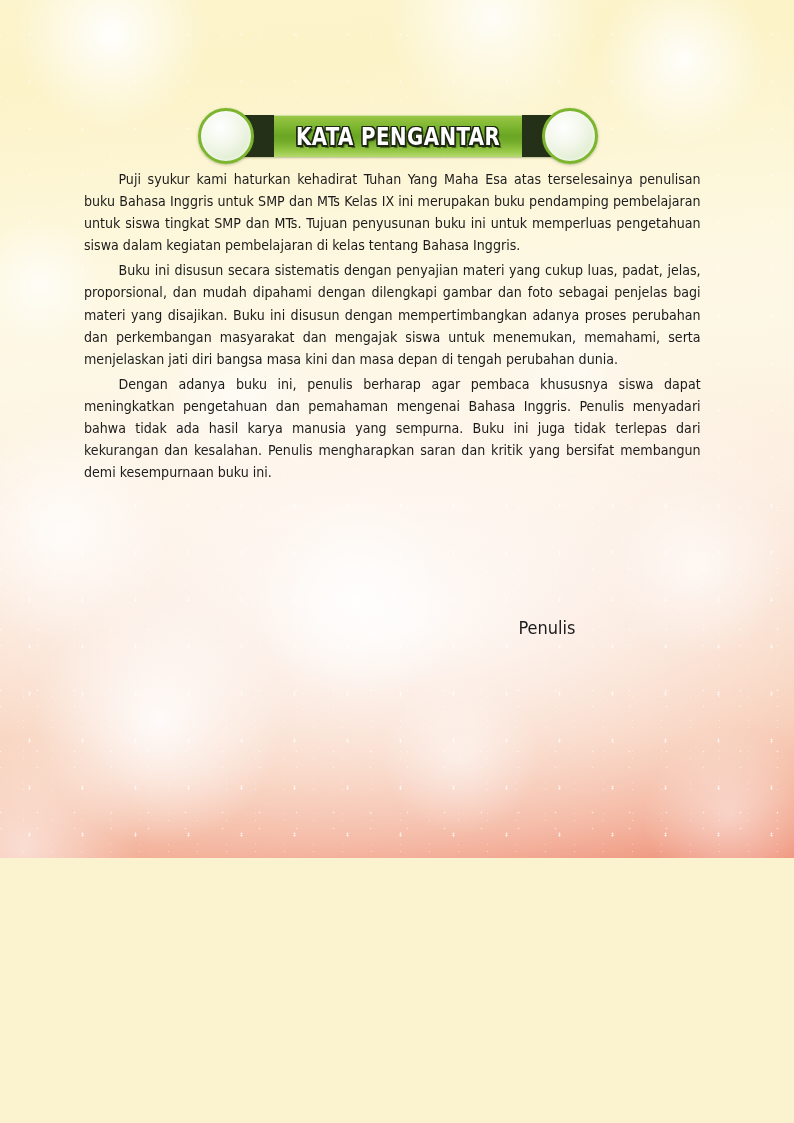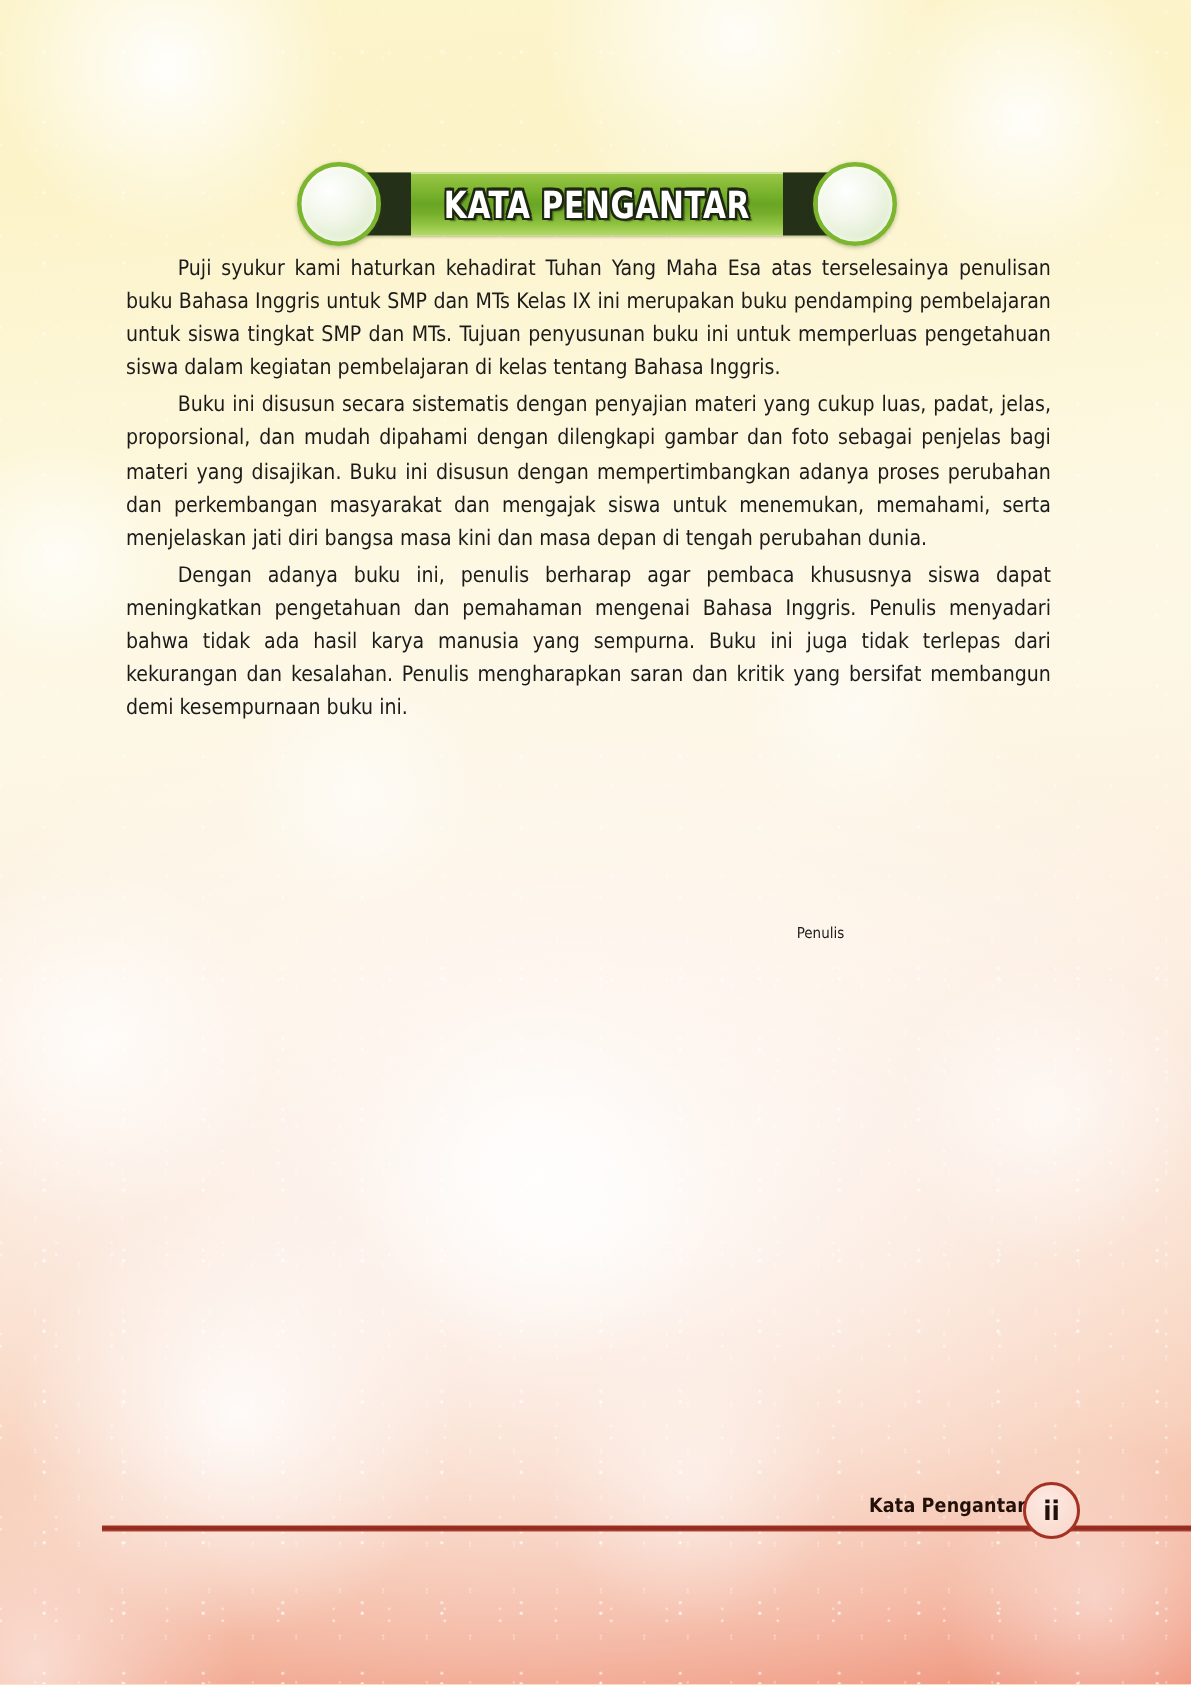--- a/index.html
+++ b/index.html
@@ -12,21 +12,21 @@
     height: 1123px;
     overflow: hidden;
     font-family: "Liberation Sans", sans-serif;
     background: #fbf3cf;
   }
 
   
   .page {
     position: relative;
     width: 794px;
-    height: 1123px;
+    height: 858px;
     overflow: hidden;
     background:
       
       radial-gradient(circle at 14% 4%, rgba(255,255,255,0.95) 0%, rgba(255,255,255,0) 9%),
       radial-gradient(circle at 62% 2%, rgba(255,255,255,0.85) 0%, rgba(255,255,255,0) 11%),
       radial-gradient(circle at 86% 7%, rgba(255,255,255,0.9) 0%, rgba(255,255,255,0) 8%),
       radial-gradient(circle at 5% 33%, rgba(255,255,255,0.7) 0%, rgba(255,255,255,0) 7%),
       radial-gradient(circle at 30% 47%, rgba(255,255,255,0.6) 0%, rgba(255,255,255,0) 10%),
       radial-gradient(circle at 72% 42%, rgba(255,255,255,0.55) 0%, rgba(255,255,255,0) 9%),
       radial-gradient(circle at 8% 62%, rgba(255,255,255,0.75) 0%, rgba(255,255,255,0) 12%),
@@ -170,21 +170,21 @@
     transform-origin: left top;
   }
 
   .signature {
     position: absolute;
     left: 430px;
     top: 617px;
     width: 234px;
     text-align: center;
     font-family: "Liberation Sans Narrow", "DejaVu Sans Condensed", "Liberation Sans", sans-serif;
-    font-size: 10px;
+    font-size: 18px;
     color: #1b1b1b;
   }
 
   
   .footer-rule {
     position: absolute;
     left: 68px;
     top: 1017px;
     width: 726px;
     height: 4px;

